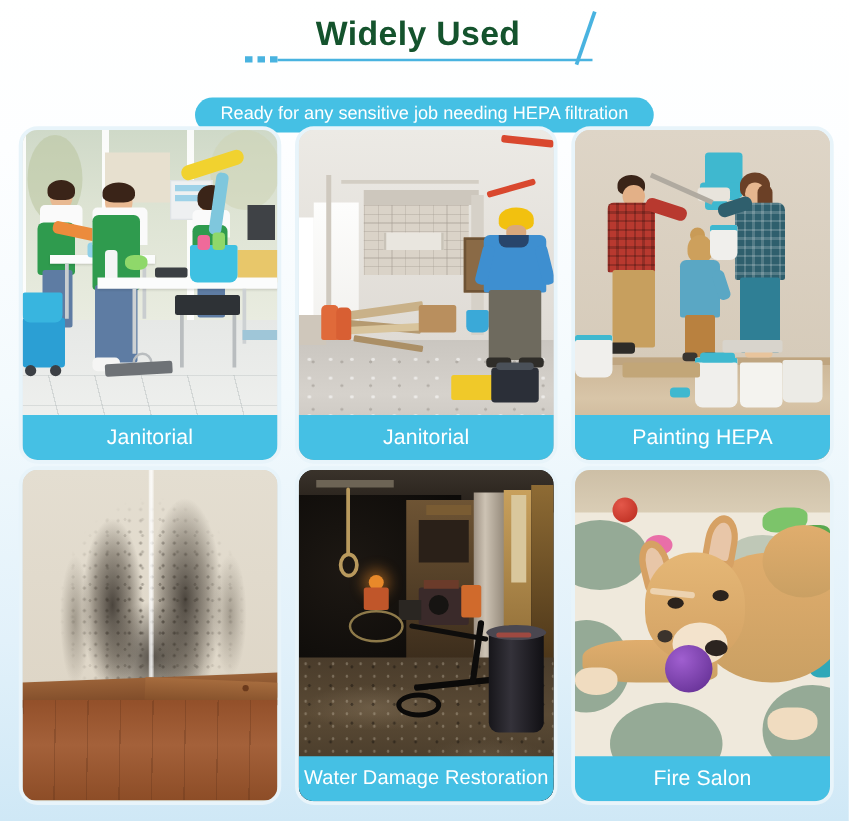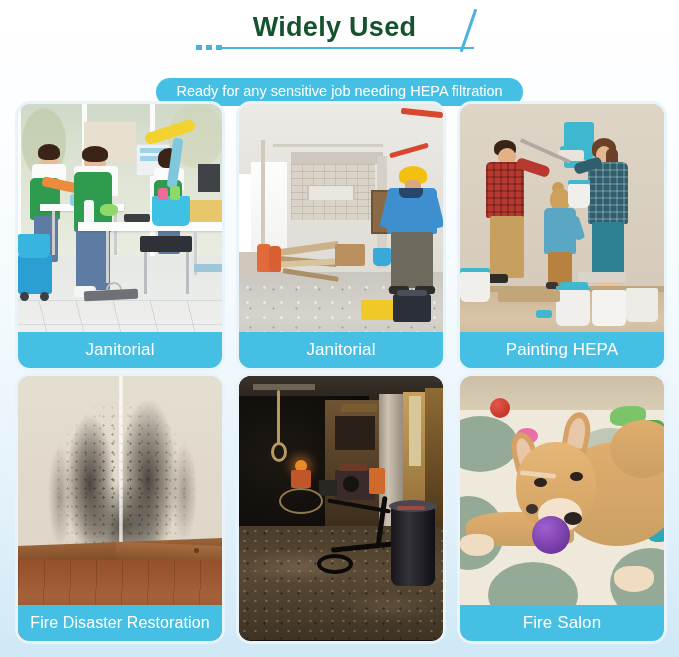--- a/index.html
+++ b/index.html
@@ -524,21 +524,20 @@
   <div class="card">
     <div class="photo fire">
       <div class="layer fire-wall"></div>
       <div class="layer fire-speck"></div>
       <div class="layer fire-seam"></div>
       <div class="layer fire-base"></div>
       <div class="layer fire-base2"></div>
       <div class="layer fire-floor"></div>
       <div class="layer" style="left:176px;top:172px;width:5px;height:5px;background:#6b3a1c;border-radius:50%;"></div>
     </div>
-    <div class="card-label tight">Fire Disaster Restoration</div>
   </div>
 
   <div class="card">
     <div class="photo water">
       <div class="layer wtr-ceil"></div>
       <div class="layer" style="left:14px;top:8px;width:62px;height:6px;background:#6d6455;"></div>
       <div class="layer wtr-dark"></div>
       <div class="layer wtr-wall" style="left:86px;top:24px;width:58px;height:128px;"></div>
       <div class="layer wtr-col" style="left:140px;top:18px;width:26px;height:136px;"></div>
       <div class="layer wtr-door" style="left:164px;top:16px;width:22px;height:140px;"></div>
@@ -564,20 +563,21 @@
       <div class="layer wtr-hose" style="left:40px;top:112px;width:44px;height:26px;border-color:#8e7a4a;"></div>
       <div class="layer" style="left:88px;top:128px;width:64px;height:4px;background:#0e0d0c;border-radius:2px;transform:rotate(10deg);"></div>
       <div class="layer" style="left:92px;top:168px;width:74px;height:5px;background:#0b0a09;border-radius:3px;transform:rotate(-6deg);"></div>
       <div class="layer" style="left:78px;top:178px;width:36px;height:20px;border:4px solid #0b0a09;border-radius:50%;background:transparent;"></div>
       <div class="layer" style="left:140px;top:120px;width:5px;height:52px;background:#0d0c0b;border-radius:3px;transform:rotate(8deg);"></div>
 
       <div class="layer wtr-barrel" style="left:152px;top:128px;width:44px;height:82px;"></div>
       <div class="layer" style="left:150px;top:124px;width:48px;height:12px;background:#4a4750;border-radius:50%;"></div>
       <div class="layer" style="left:158px;top:130px;width:28px;height:4px;background:#c24a3a;border-radius:2px;opacity:.7;"></div>
     </div>
+    <div class="card-label tight">Water Damage Restoration</div>
   </div>
 
   <div class="card">
     <div class="photo pets">
       <div class="layer pets-bg"></div>
       <div class="layer rug"></div>
       <div class="layer rug-blob" style="left:-18px;top:40px;width:76px;height:56px;"></div>
       <div class="layer rug-blob" style="left:-26px;top:120px;width:70px;height:74px;"></div>
       <div class="layer rug-blob" style="left:28px;top:186px;width:90px;height:66px;"></div>
       <div class="layer rug-blob" style="left:150px;top:172px;width:80px;height:72px;"></div>

